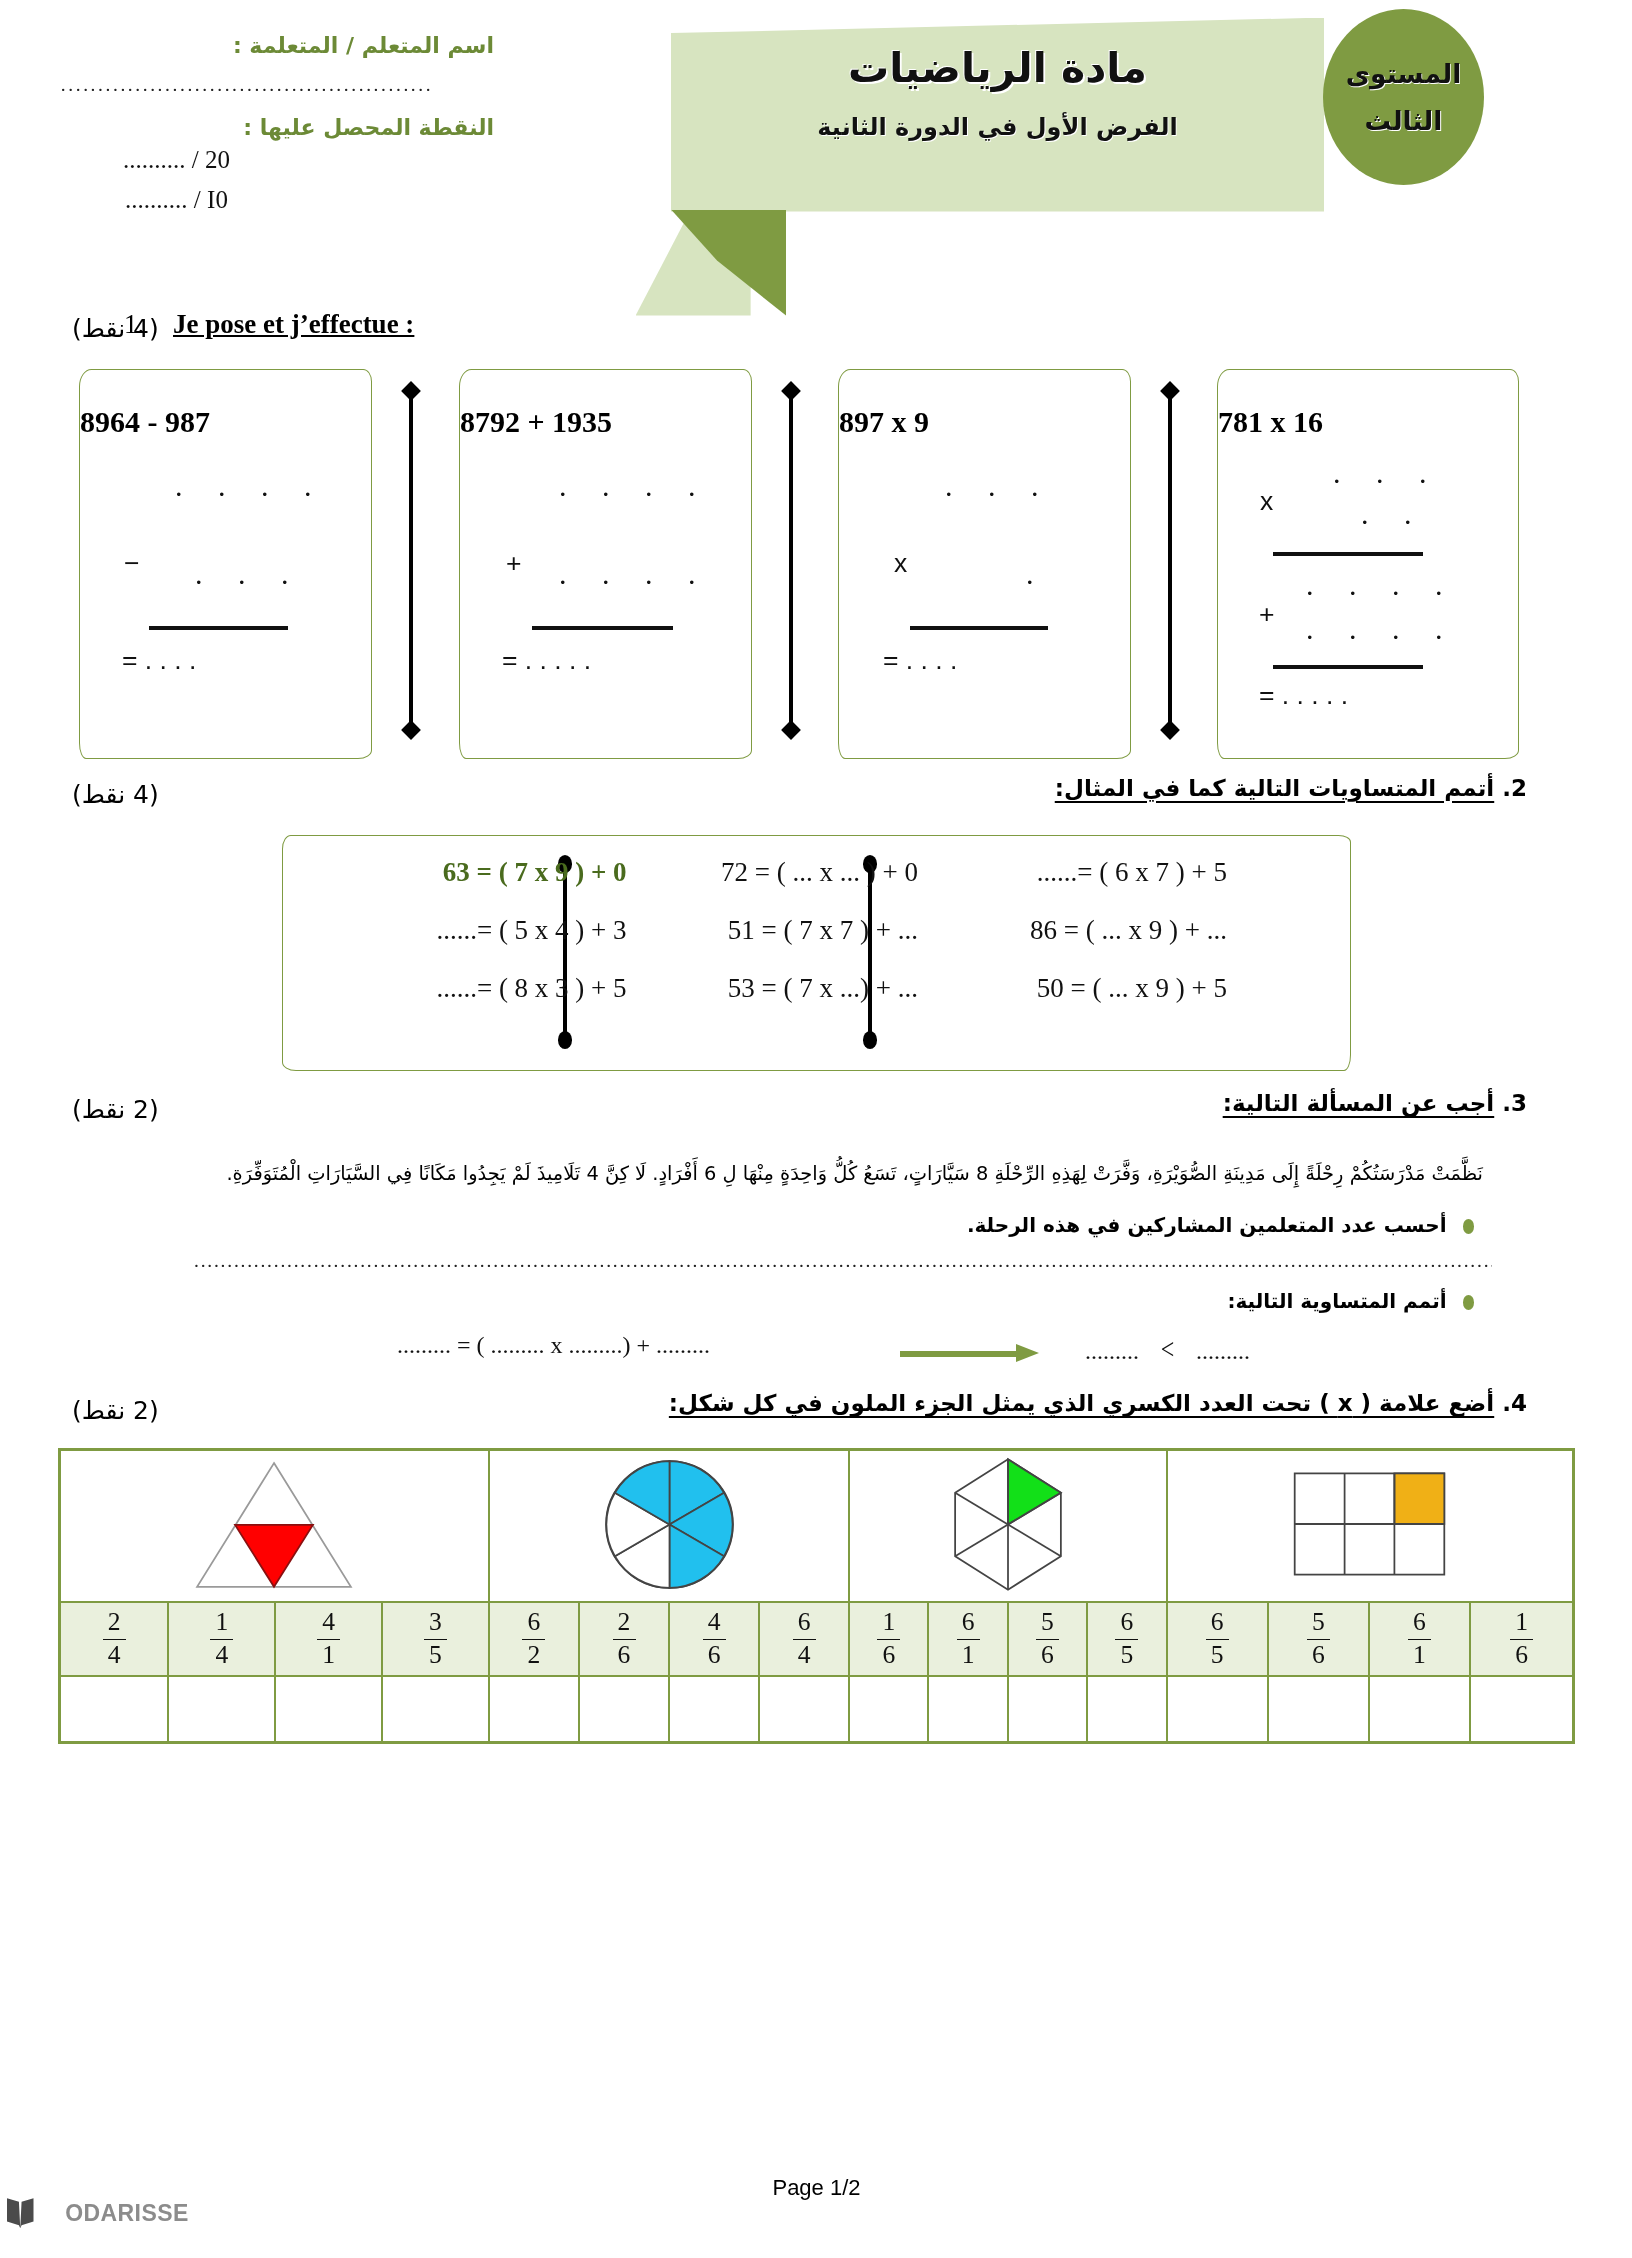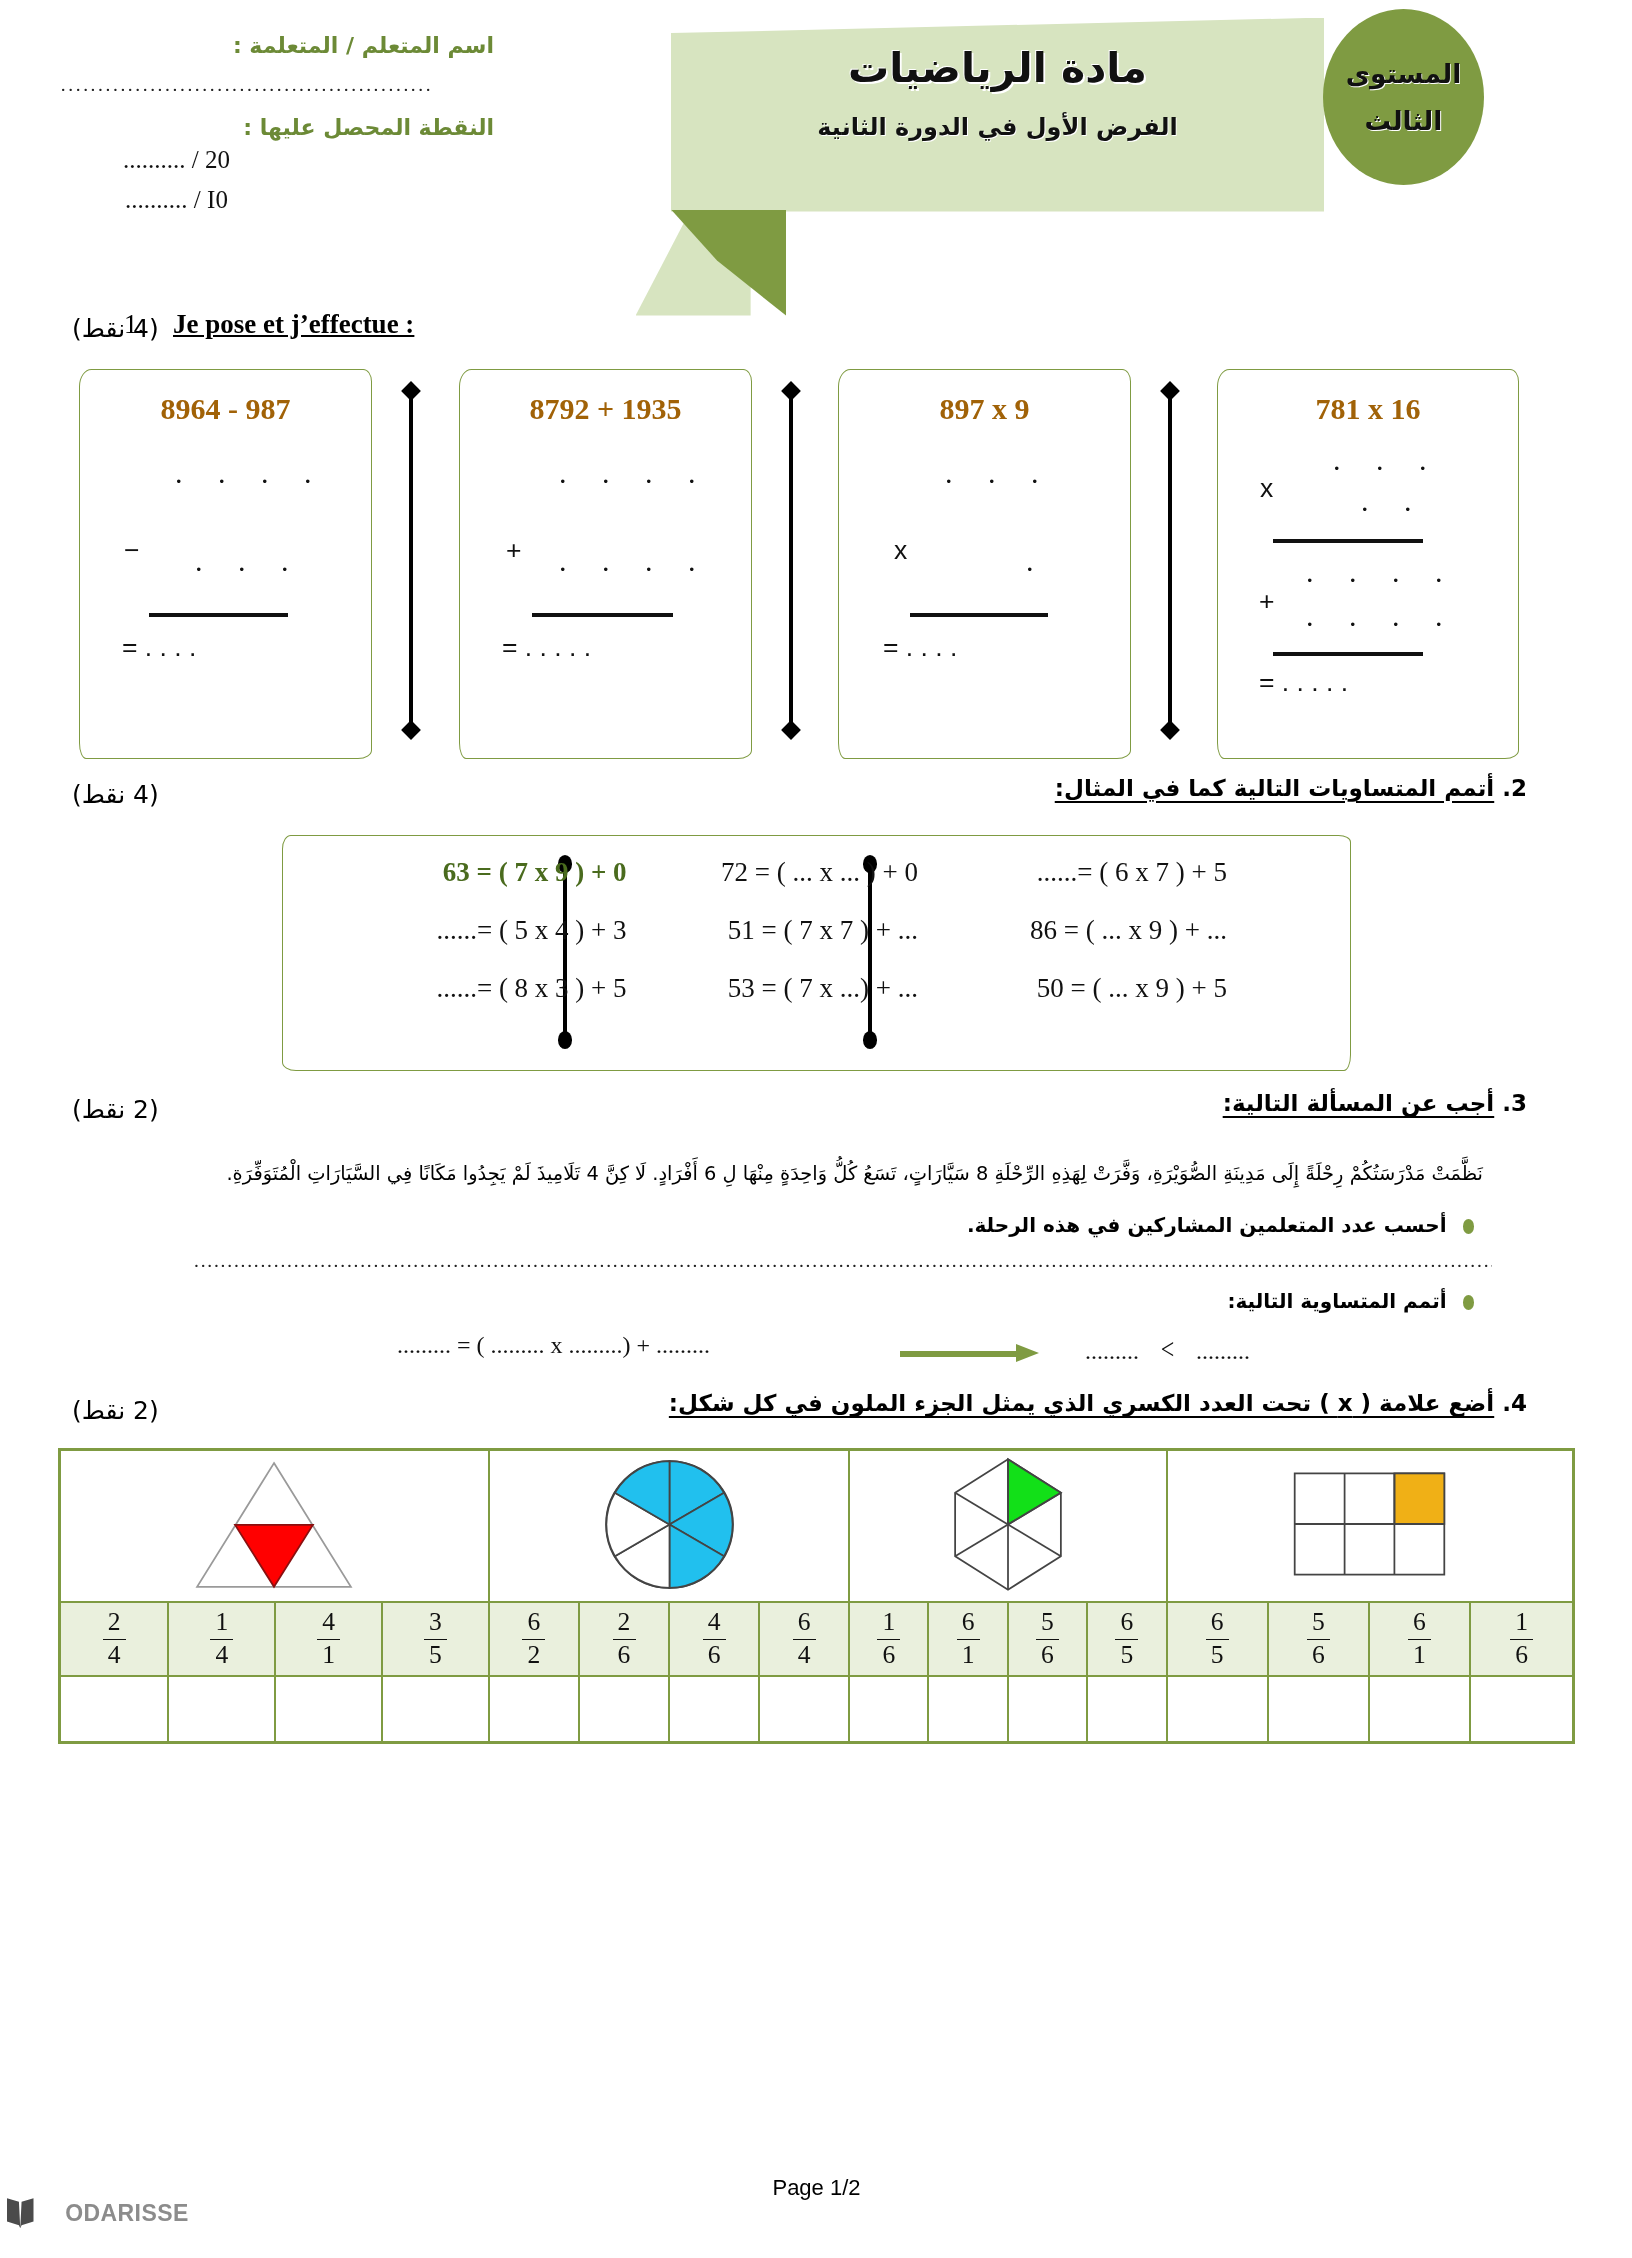--- a/index.html
+++ b/index.html
@@ -101,22 +101,22 @@
 
   
   .ops-row{position:relative;width:1633px;height:415px;}
   .opbox{
     position:absolute;top:8.8px;width:291px;height:388px;
     border:1.8px solid #7f9b42;
     border-radius:12.4px 8.8px 14px 7px / 17.6px 12.4px 8.8px 16px;
     background:#fff;
   }
   .op-title{
-    text-align:center;margin-top:22px;
-    font-family:"Liberation Serif",serif;font-size:30px;font-weight:bold;color:#a16207;
+    text-align:left;margin-top:35px;
+    font-family:"Liberation Serif",serif;font-size:30px;font-weight:bold;color:#000000;
   }
   .op-body{position:relative;height:291px;margin-top:5.3px;}
   .op-sym{
     position:absolute;font-family:"Liberation Sans",sans-serif;
     font-size:26.5px;color:#111;
   }
   .op-dots{
     position:absolute;font-family:"Liberation Serif",serif;
     font-size:30px;color:#111;letter-spacing:14px;white-space:nowrap;
   }

